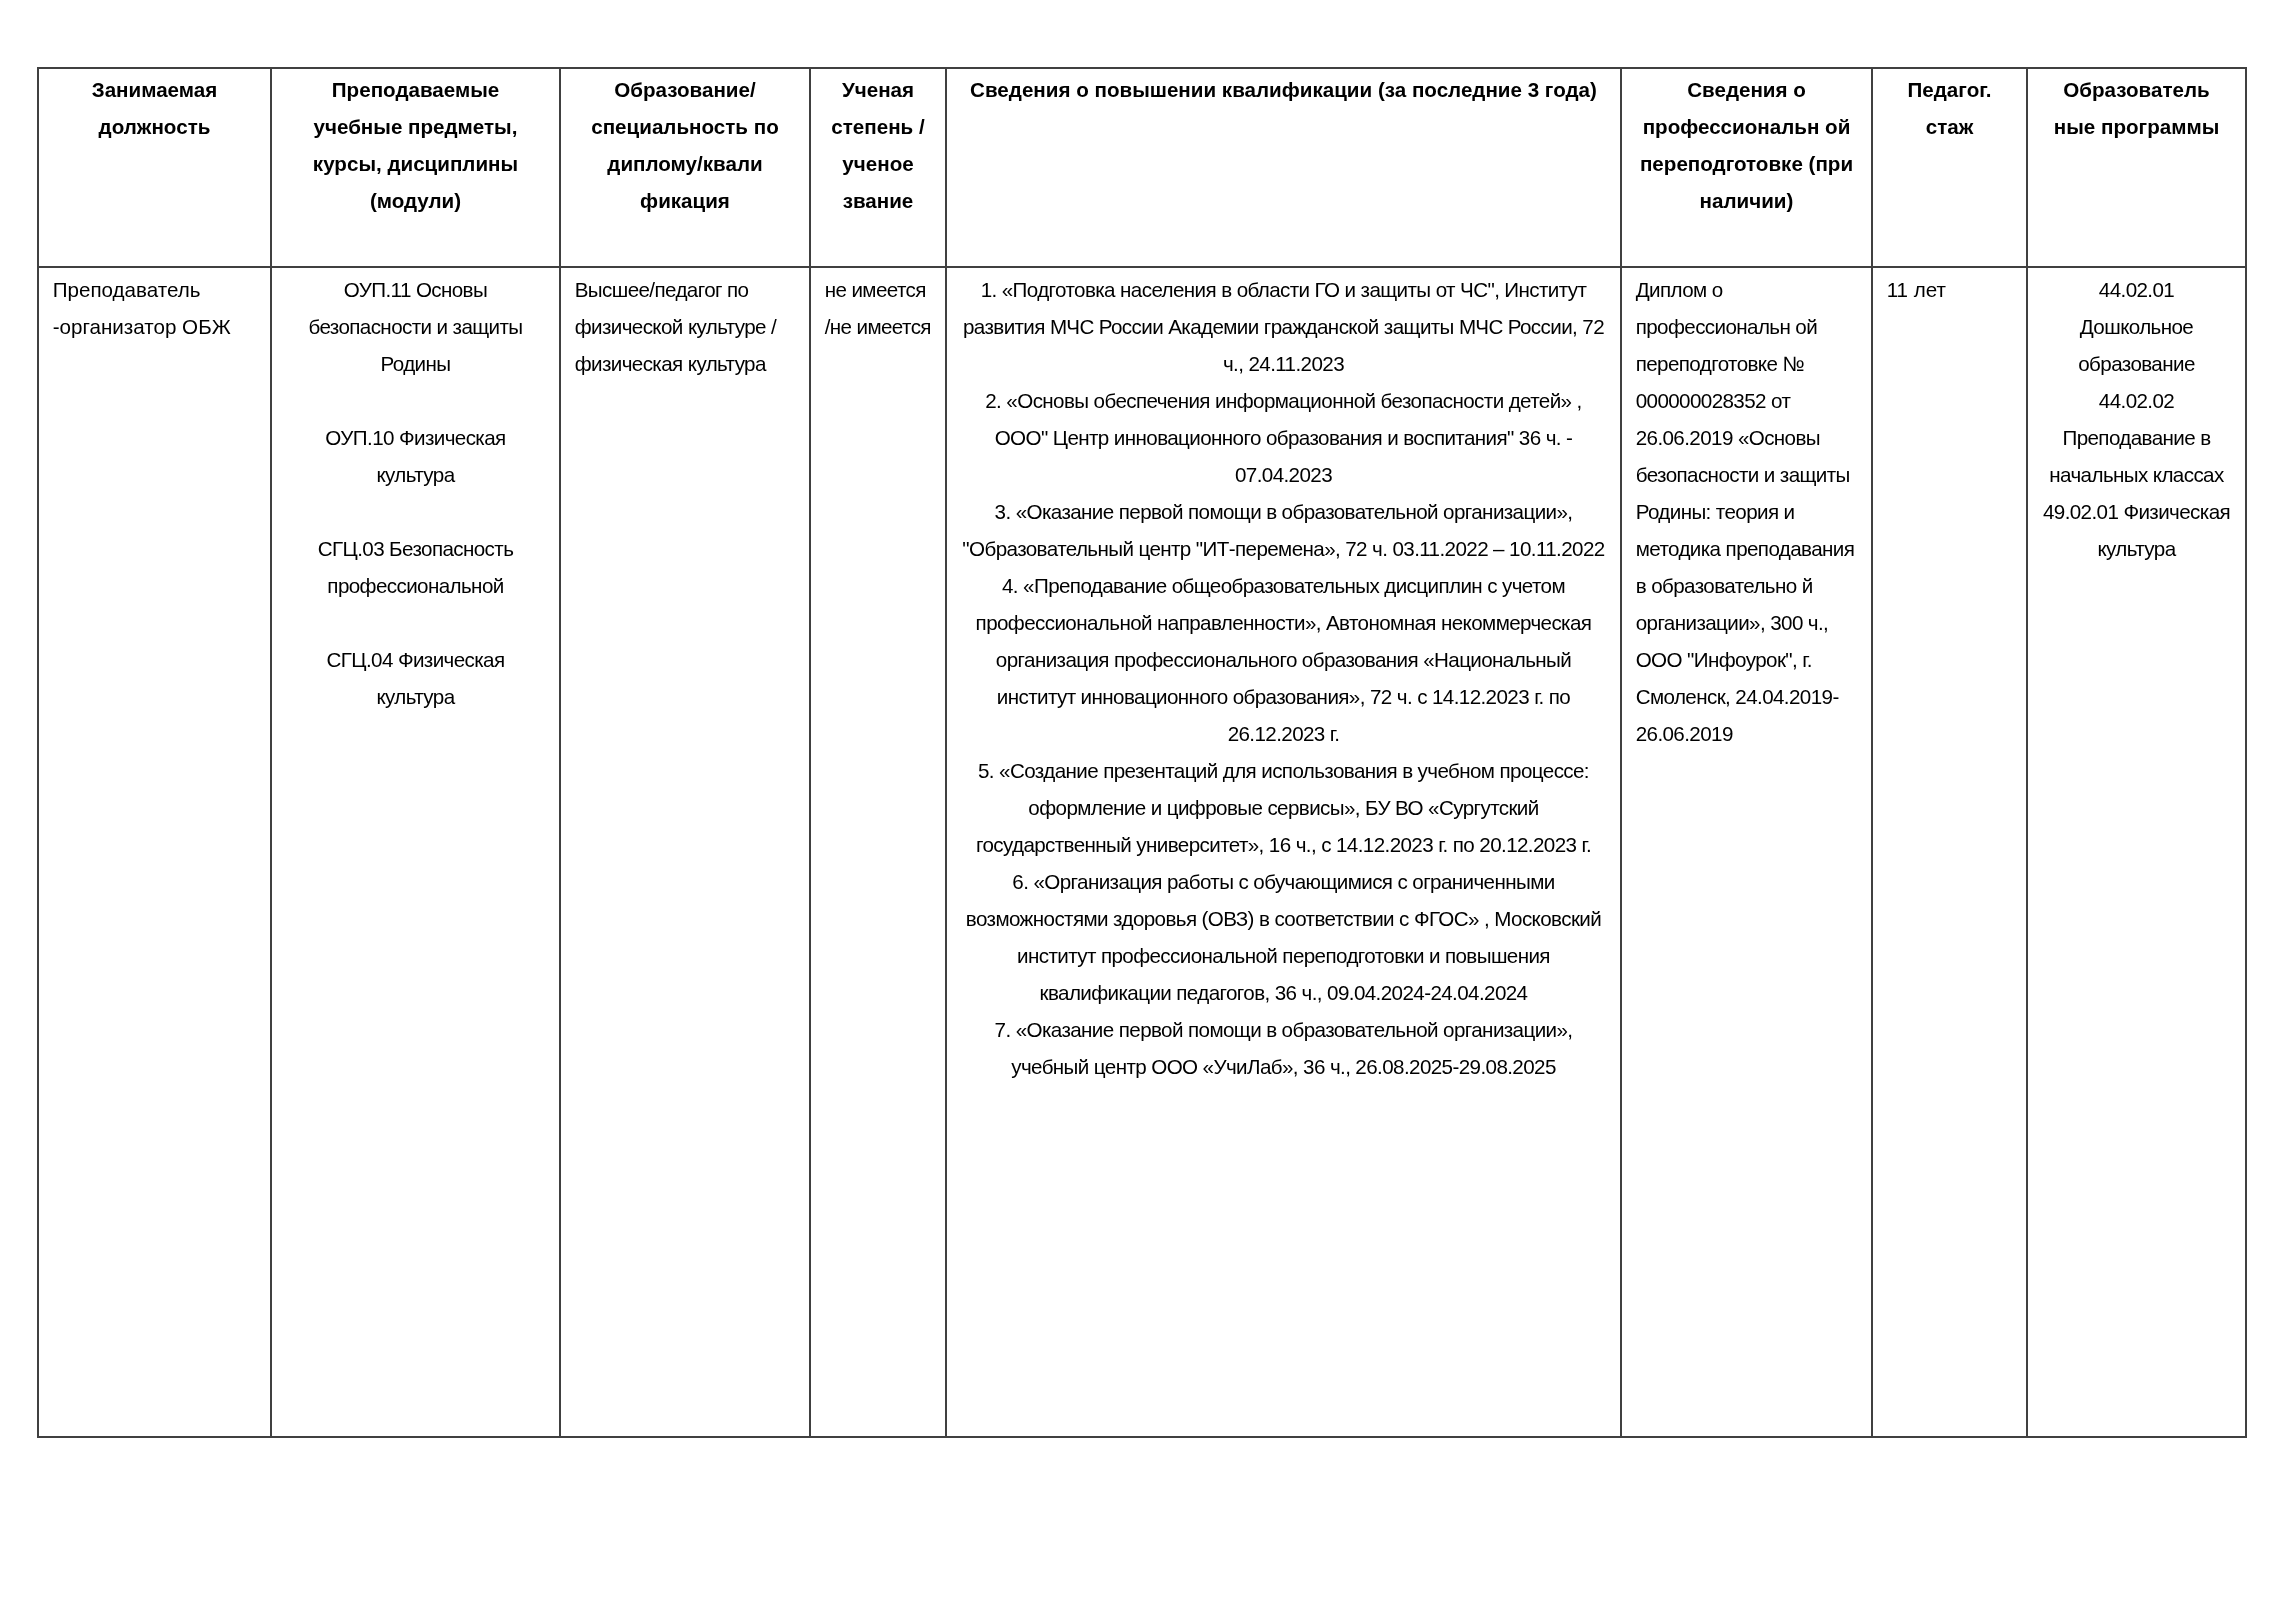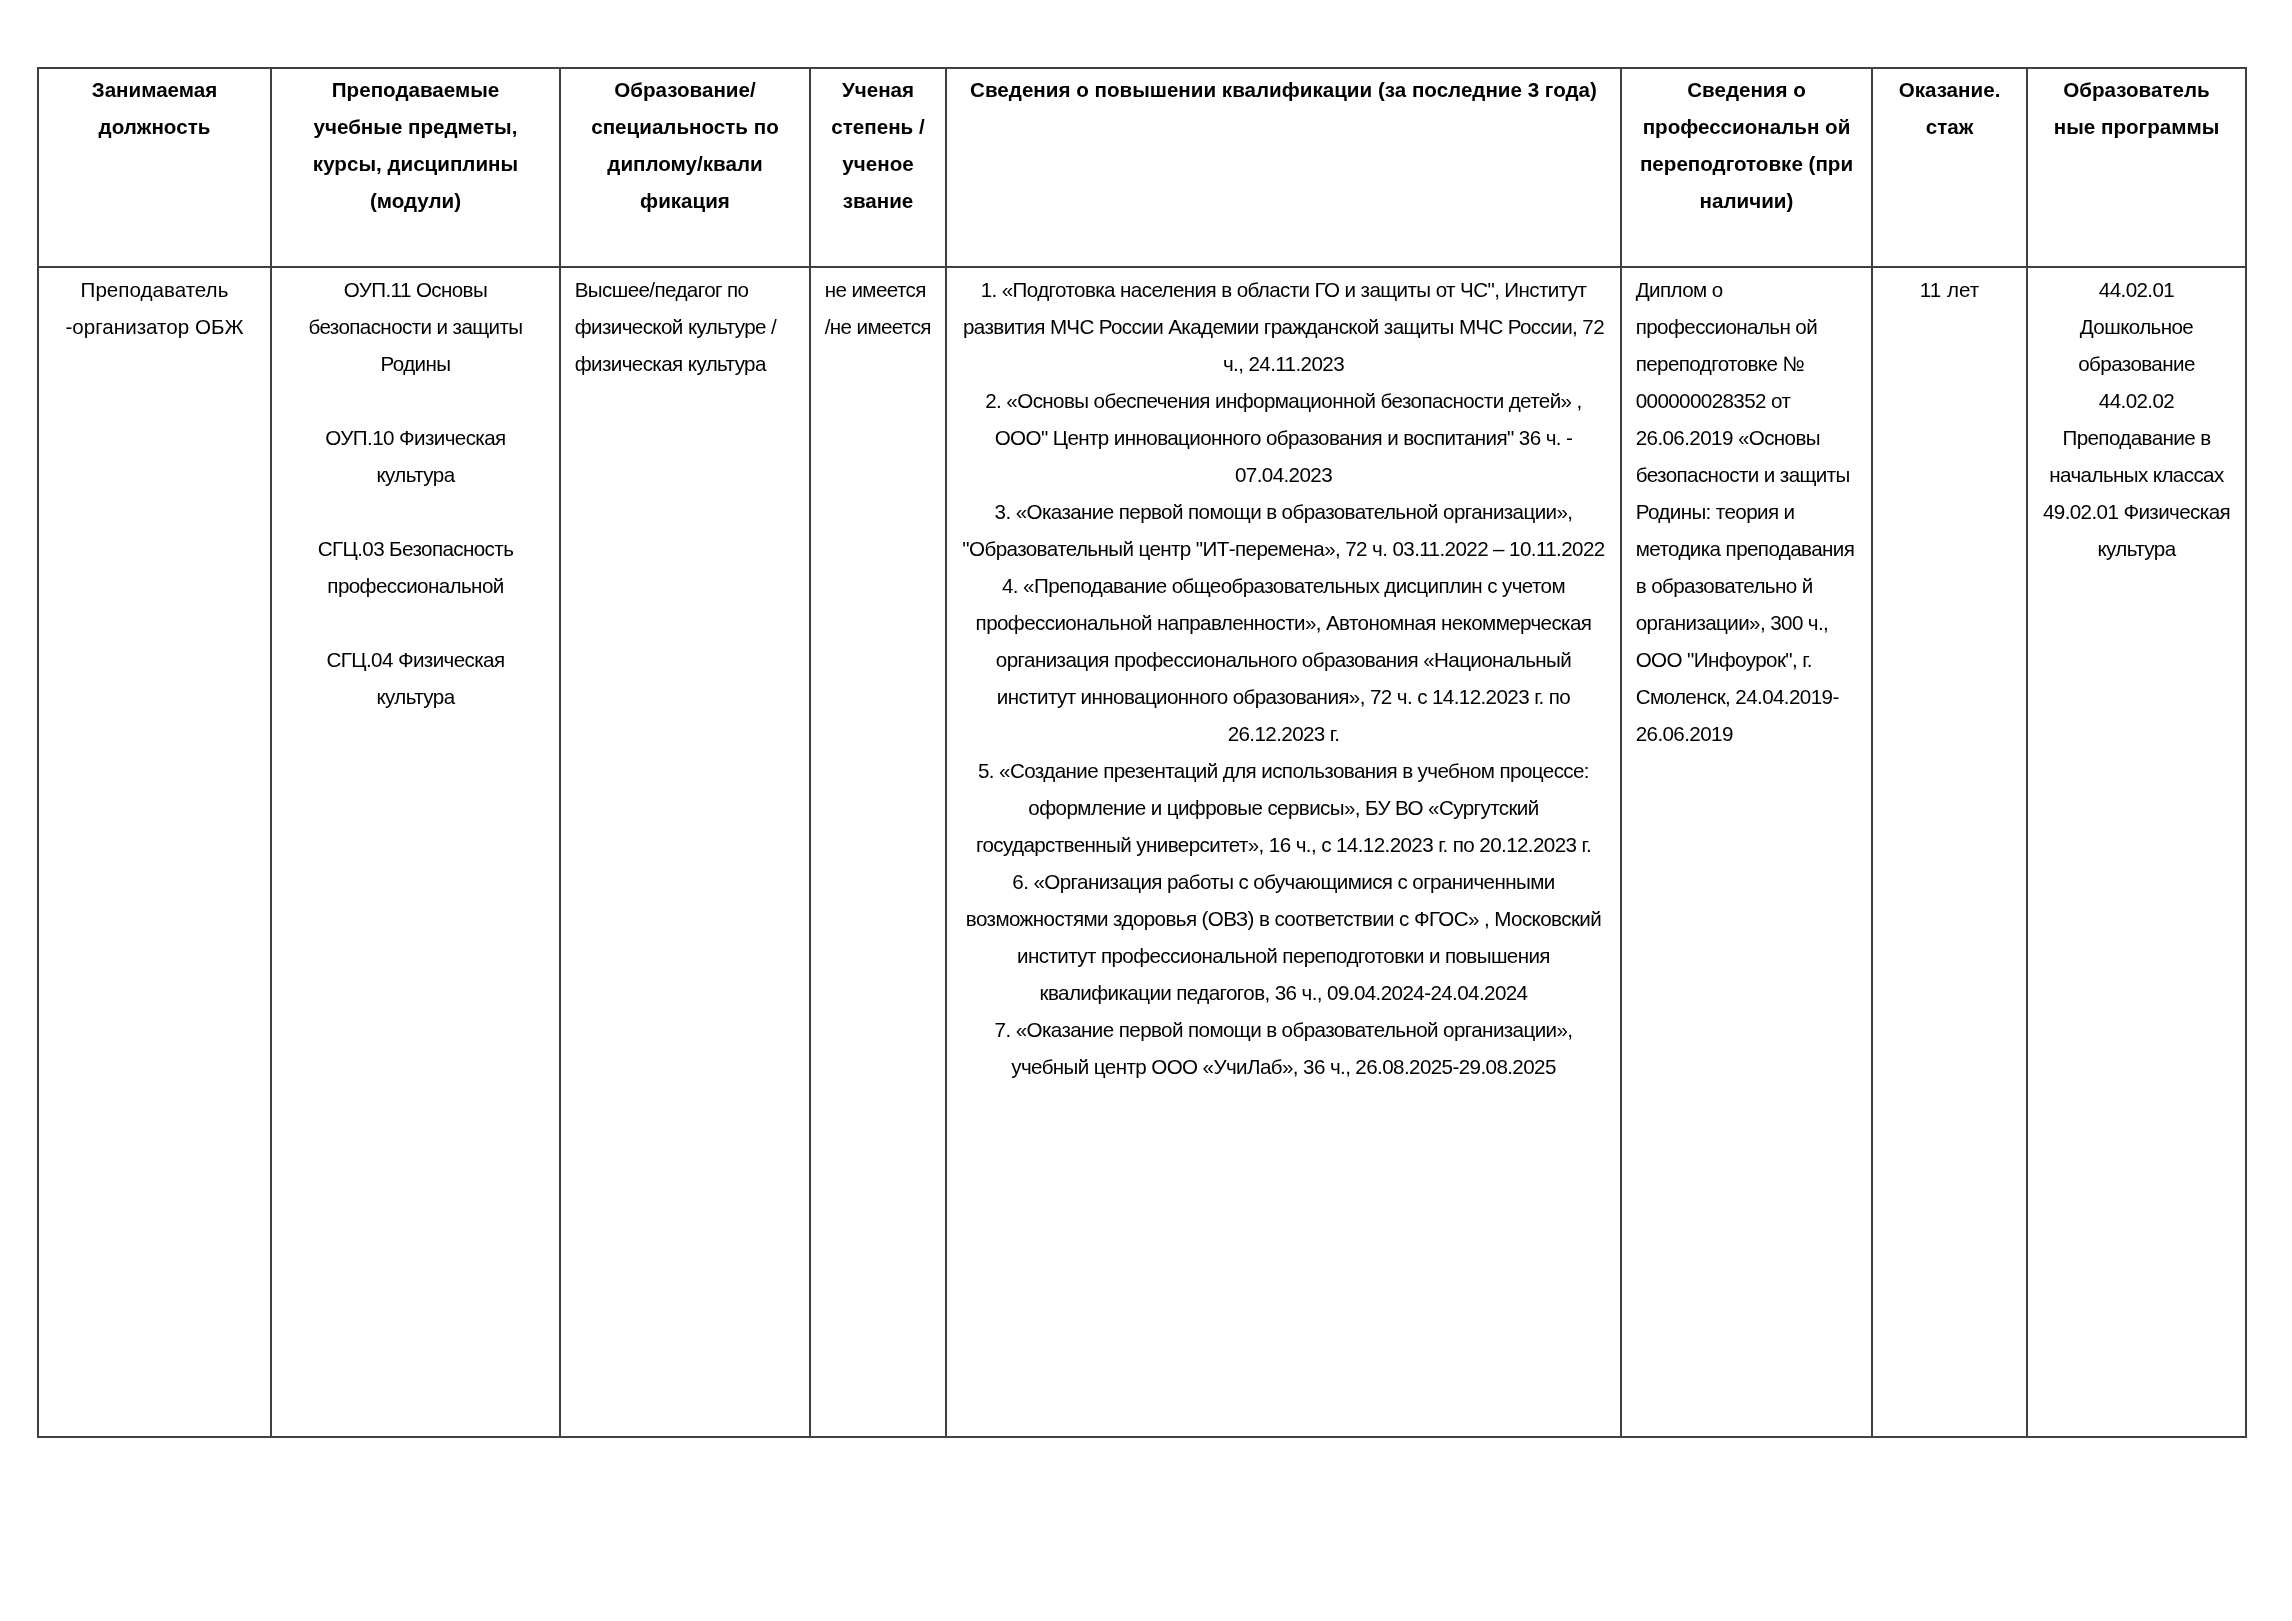--- a/index.html
+++ b/index.html
@@ -5,21 +5,21 @@
   html, body { margin: 0; padding: 0; background: #ffffff; }
   body { width: 2293px; height: 1621px; position: relative; overflow: hidden;
          font-family: "Liberation Sans", sans-serif; color: #000; }
   table.doc { position: absolute; left: 37px; top: 67px; border-collapse: collapse;
               table-layout: fixed; width: 2208px; }
   table.doc td, table.doc th { border: 2px solid #404040; vertical-align: top;
               padding: 2.9px 13.7px 3.9px 13.7px; font-size: 20.6px; line-height: 37px;
               word-wrap: break-word; overflow-wrap: break-word; }
   table.doc th { font-weight: bold; text-align: center; height: 191px; padding-top: 2px; }
   th.left, td.left { text-align: left; }
-  td.center { text-align: center; }
+  td.center { text-align: left; }
   .sp { display: block; height: 37px; }
   .line { display: block; text-align: center; }
   .narrow { letter-spacing: -0.6px; }
 </style>
 </head>
 <body>
 
 <table class="doc">
   <colgroup>
     <col style="width:233px">
@@ -32,21 +32,21 @@
       <col style="width:219px">
   </colgroup>
   <thead>
     <tr>
       <th>Занимаемая должность</th>
       <th>Преподаваемые учебные предметы, курсы, дисциплины (модули)</th>
       <th>Образование/ специальность по диплому/квали фикация</th>
       <th>Ученая степень /ученое звание</th>
       <th>Сведения о повышении квалификации (за последние 3 года)</th>
       <th>Сведения о профессиональн ой переподготовке (при наличии)</th>
-      <th>Оказание. стаж</th>
+      <th>Педагог. стаж</th>
       <th class="left">Образователь ные программы</th>
     </tr>
   </thead>
   <tbody>
     <tr style="height:1170px;">
       <td class="center">Преподаватель -организатор ОБЖ</td>
       <td class="left narrow">
         <span class="line">ОУП.11 Основы безопасности и защиты Родины</span>
         <span class="sp"></span>
         <span class="line">ОУП.10 Физическая культура</span>

